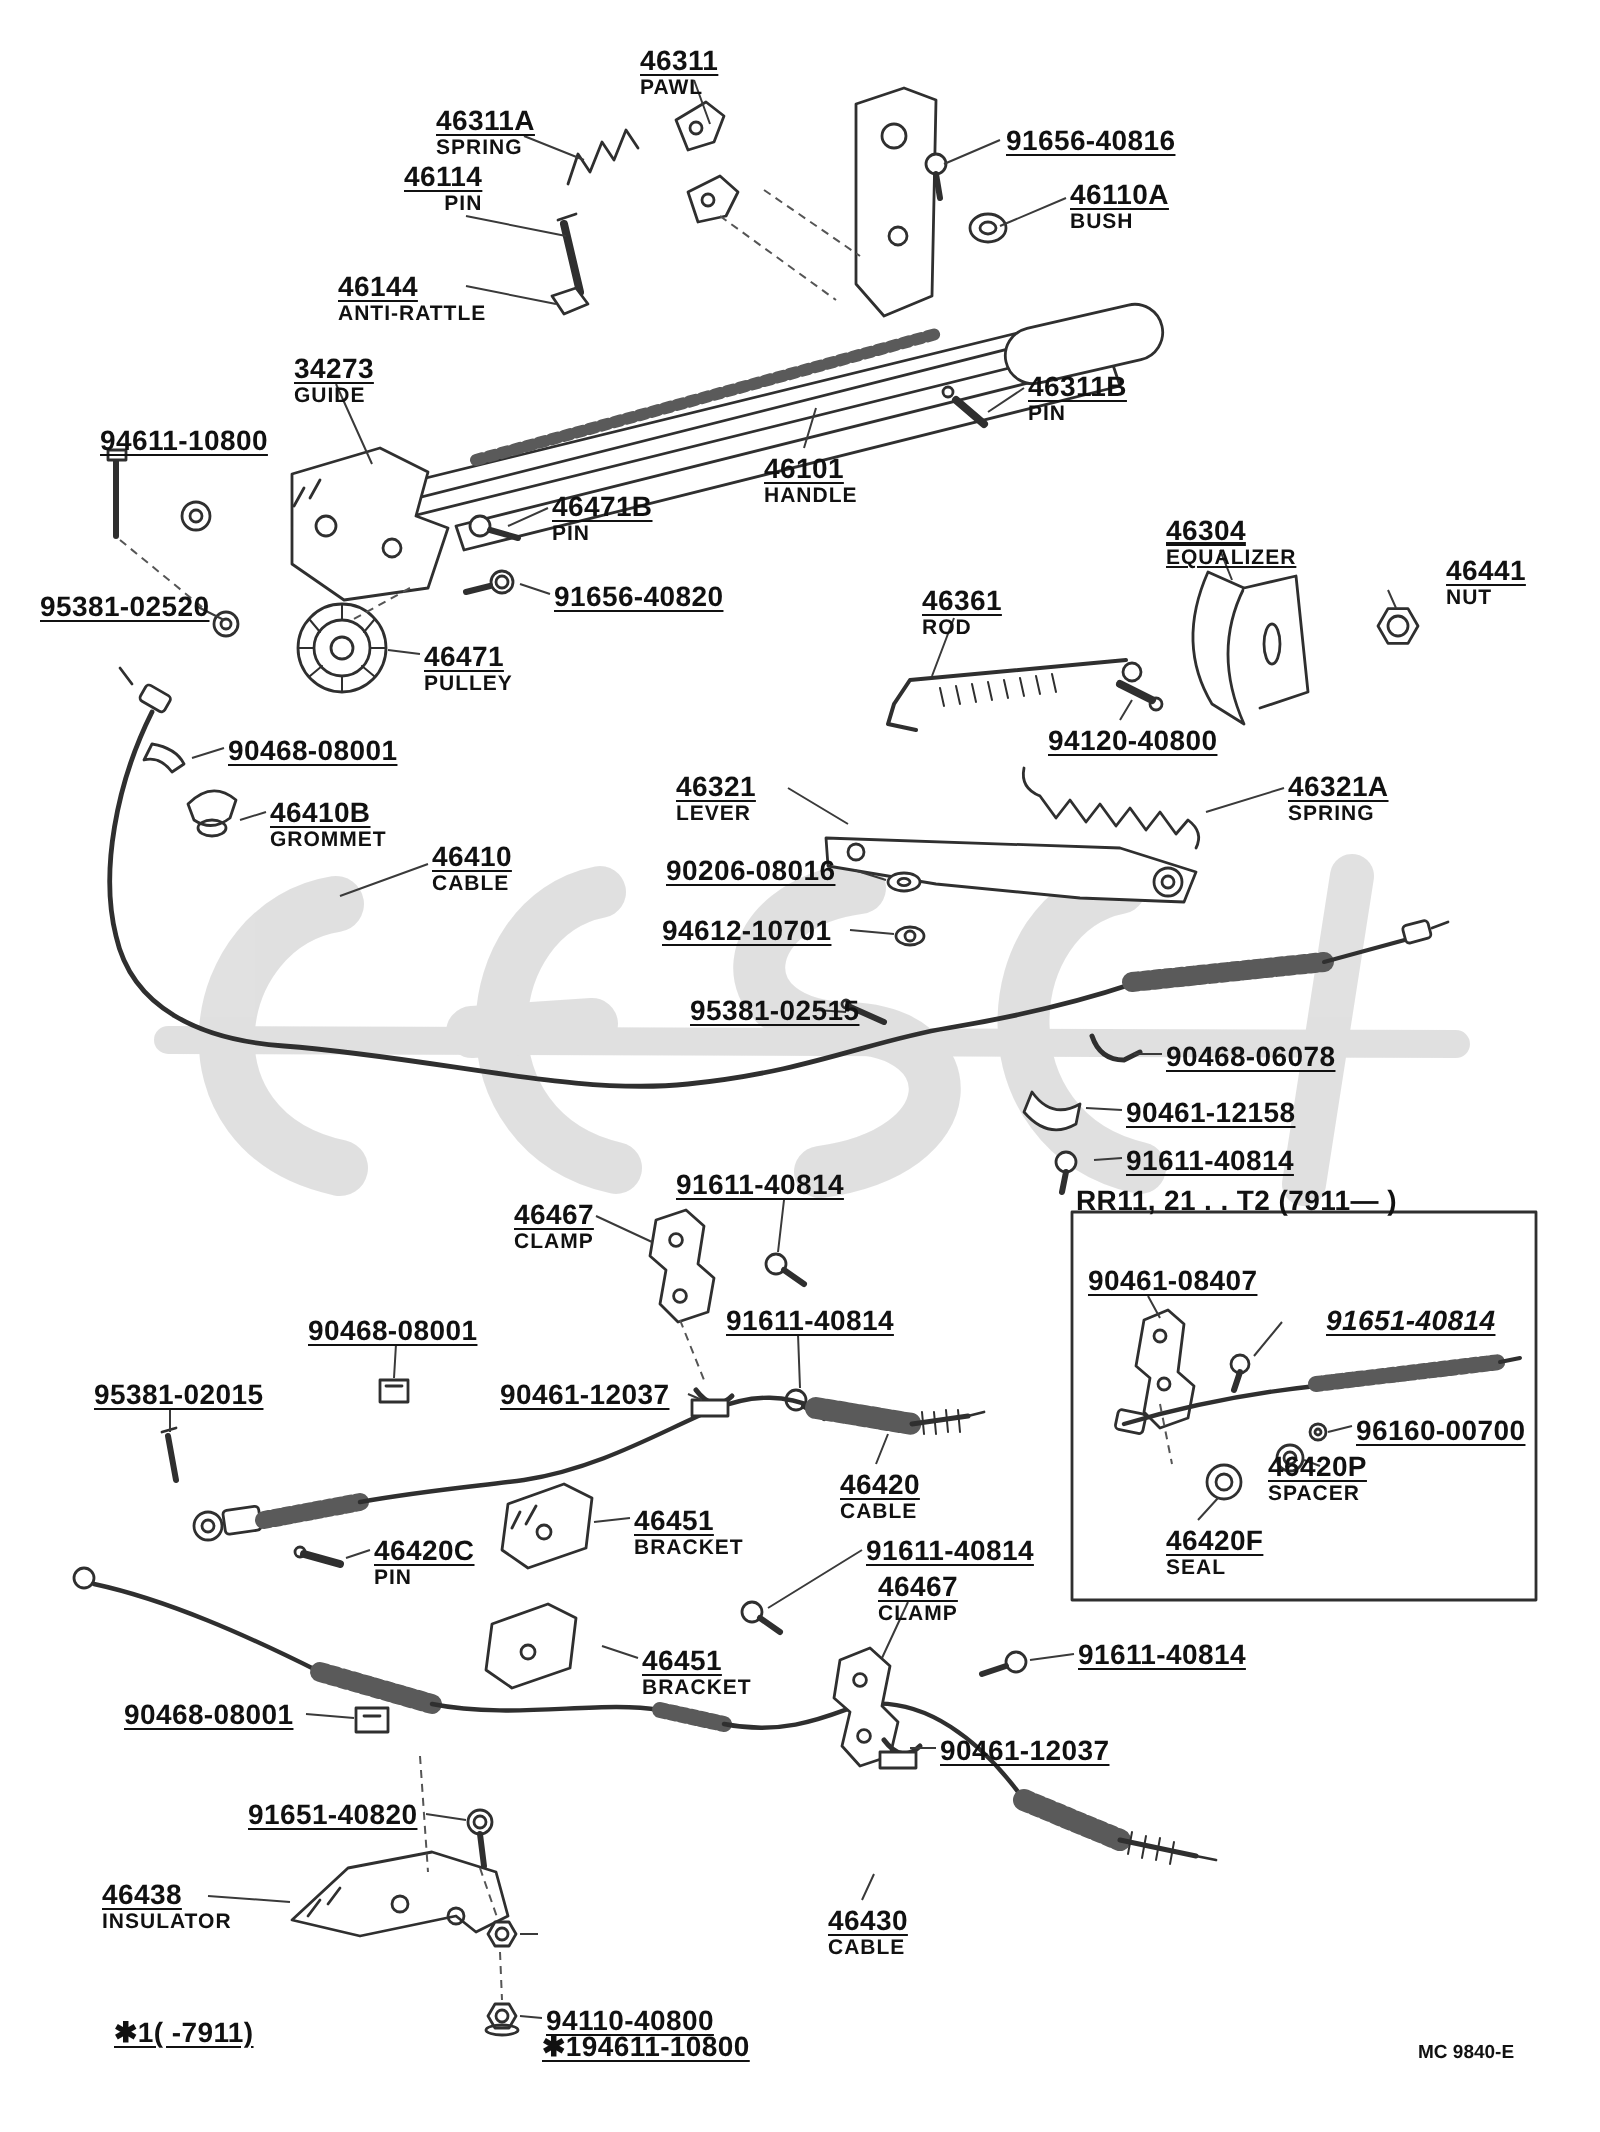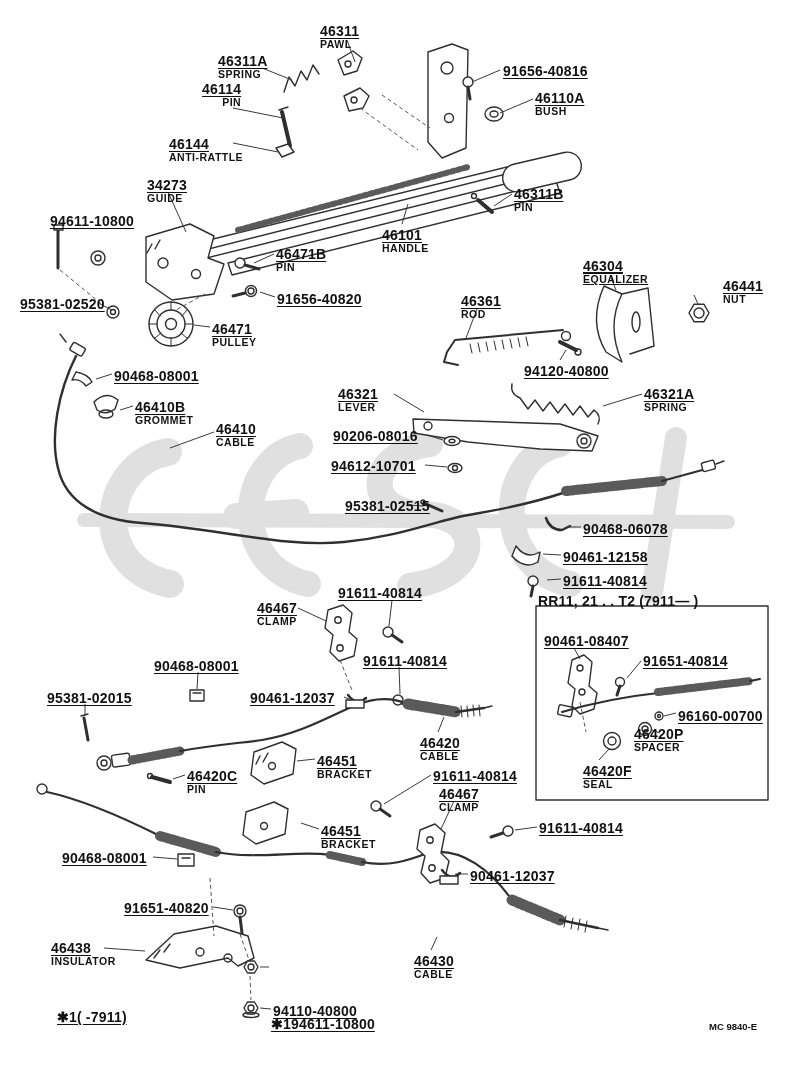--- a/index.html
+++ b/index.html
@@ -273,21 +273,21 @@
       <div class="part-label" style="left: 333px; top: 427px;"><span class="num">90206-08016</span></div>
       <div class="part-label" style="left: 331px; top: 457px;"><span class="num">94612-10701</span></div>
       <div class="part-label" style="left: 314px; top: 497px; margin-left: 31px;"><span class="num">95381-02515</span></div>
       <div class="part-label" style="left: 583px; top: 520px; text-align: right;"><span class="num">90468-06078</span></div>
       <div class="part-label" style="left: 563px; top: 548px;"><span class="num">90461-12158</span></div>
       <div class="part-label" style="left: 563px; top: 572px;"><span class="num">91611-40814</span></div>
       <div class="part-label" style="left: 538px; top: 592px;"><span class="num no-u">RR11, 21 . . T2 (7911—        )</span></div>
       <div class="part-label" style="left: 257px; top: 599px;"><span class="num">46467</span><div class="sub">CLAMP</div></div>
       <div class="part-label" style="left: 338px; top: 584px;"><span class="num">91611-40814</span></div>
       <div class="part-label" style="left: 544px; top: 632px;"><span class="num">90461-08407</span></div>
-      <div class="part-label" style="left: 643px; top: 652px;"><span class="num">91651-40814</span></div>
+      <div class="part-label" style="left: 663px; top: 652px; font-style: italic;"><span class="num">91651-40814</span></div>
       <div class="part-label" style="left: 154px; top: 657px;"><span class="num">90468-08001</span></div>
       <div class="part-label" style="left: 363px; top: 652px;"><span class="num">91611-40814</span></div>
       <div class="part-label" style="left: 47px; top: 689px;"><span class="num">95381-02015</span></div>
       <div class="part-label" style="left: 250px; top: 689px;"><span class="num">90461-12037</span></div>
       <div class="part-label" style="left: 678px; top: 707px;"><span class="num">96160-00700</span></div>
       <div class="part-label" style="left: 634px; top: 725px;"><span class="num">46420P</span><div class="sub">SPACER</div></div>
       <div class="part-label" style="left: 420px; top: 734px;"><span class="num">46420</span><div class="sub">CABLE</div></div>
       <div class="part-label" style="left: 317px; top: 752px;"><span class="num">46451</span><div class="sub">BRACKET</div></div>
       <div class="part-label" style="left: 583px; top: 762px;"><span class="num">46420F</span><div class="sub">SEAL</div></div>
       <div class="part-label" style="left: 187px; top: 767px;"><span class="num">46420C</span><div class="sub">PIN</div></div>

